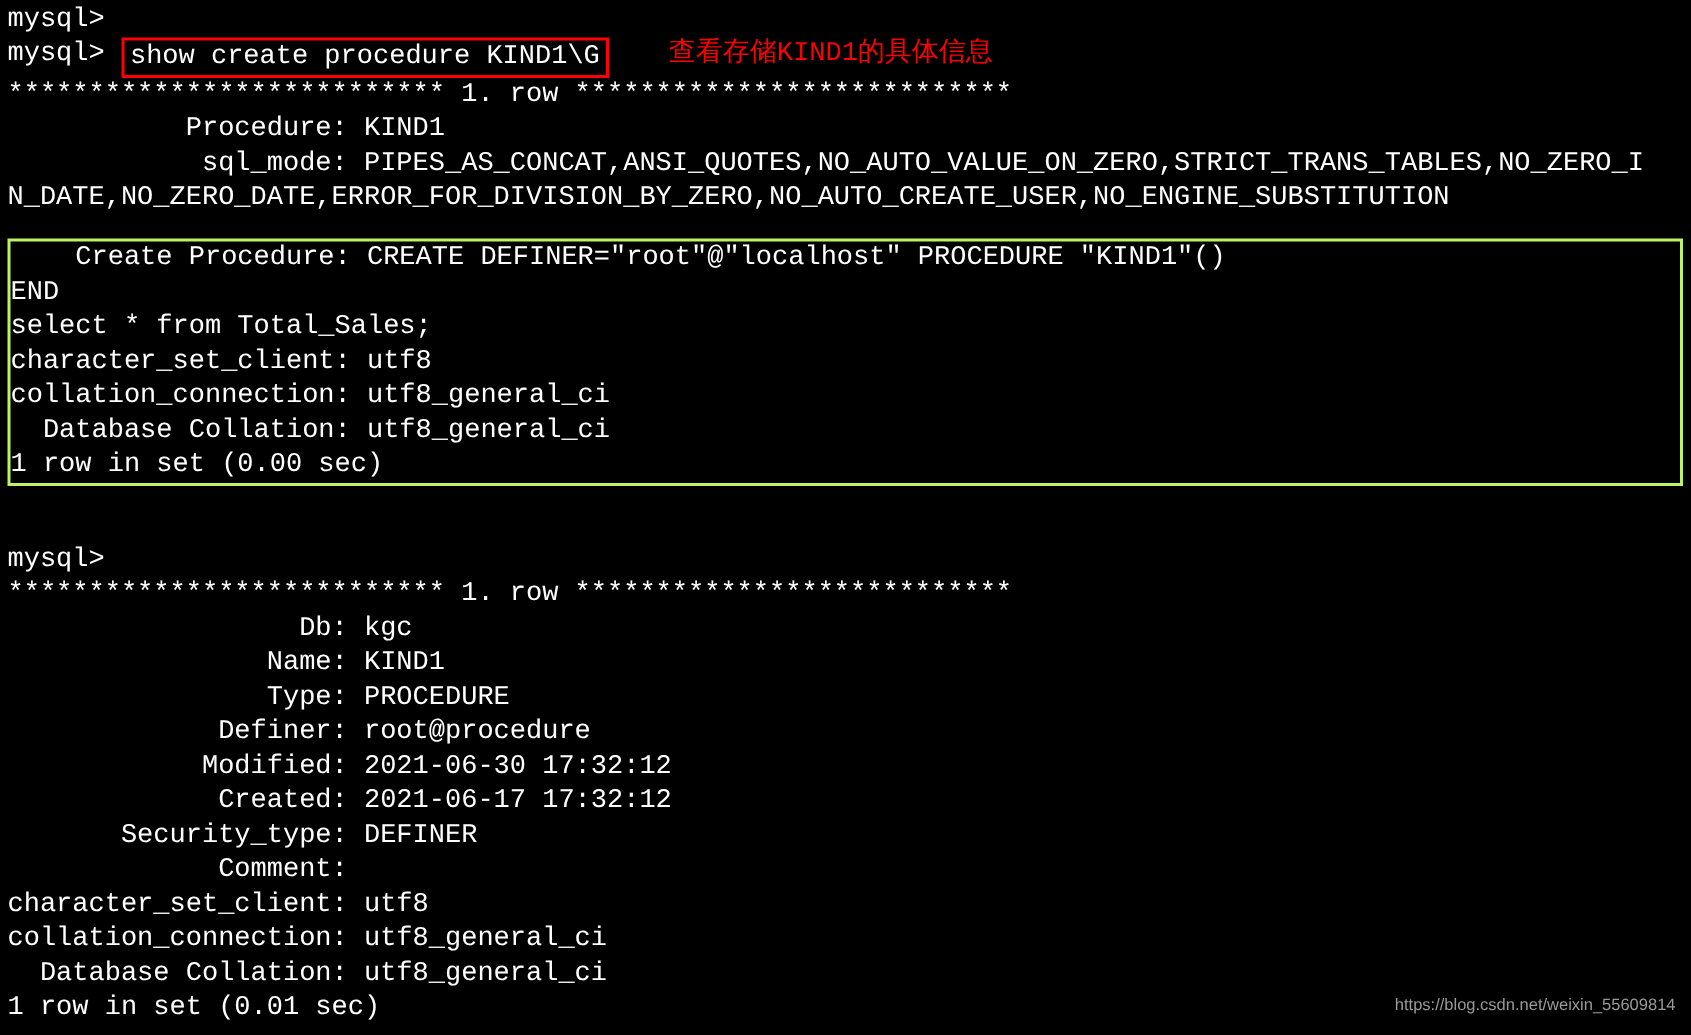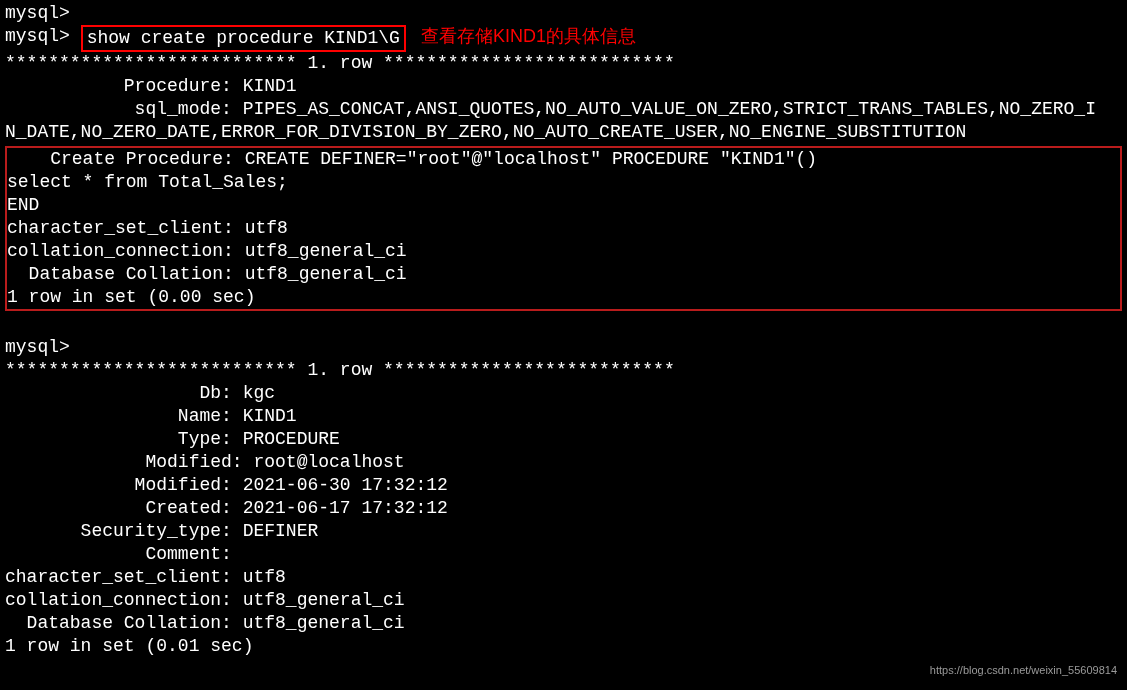--- a/index.html
+++ b/index.html
@@ -26,27 +26,27 @@
       white-space: pre;
     }
     .red-box {
       border: 2px solid #ff0000;
       display: inline-block;
       padding: 0 4px;
       white-space: pre;
     }
     .red-annotation {
       color: #ff0000;
-      margin-left: 15px;
-      font-family: Liberation Sans, sans-serif;
+      margin-left: 40px;
+      font-family: Liberation Mono, monospace;
       font-size: 18px;
     }
     .big-red-box {
-      border: 2px solid #b91c1c;
-      margin: 2px 0;
+      border: 2px solid #bef264;
+      margin: 15px 0;
       padding: 0;
     }
     .watermark {
       position: absolute;
       right: 10px;
       bottom: 8px;
       color: #9a9a9a;
       font-family: Arial, sans-serif;
       font-size: 11px;
     }
@@ -62,39 +62,39 @@
   <span class="red-annotation">查看存储KIND1的具体信息</span>
 </div>
 
 <div class="terminal-line">*************************** 1. row ***************************</div>
 <div class="terminal-line">           Procedure: KIND1</div>
 <div class="terminal-line">            sql_mode: PIPES_AS_CONCAT,ANSI_QUOTES,NO_AUTO_VALUE_ON_ZERO,STRICT_TRANS_TABLES,NO_ZERO_I</div>
 <div class="terminal-line">N_DATE,NO_ZERO_DATE,ERROR_FOR_DIVISION_BY_ZERO,NO_AUTO_CREATE_USER,NO_ENGINE_SUBSTITUTION</div>
 
 <div class="big-red-box">
   <div class="terminal-line">    Create Procedure: CREATE DEFINER="root"@"localhost" PROCEDURE "KIND1"()</div>
+  <div class="terminal-line">END</div>
   <div class="terminal-line">select * from Total_Sales;</div>
-  <div class="terminal-line">END</div>
   <div class="terminal-line">character_set_client: utf8</div>
   <div class="terminal-line">collation_connection: utf8_general_ci</div>
   <div class="terminal-line">  Database Collation: utf8_general_ci</div>
   <div class="terminal-line">1 row in set (0.00 sec)</div>
 </div>
 
 <div class="terminal-line">&nbsp;</div>
 
 <div class="prompt-row">
   <span class="prompt-text">mysql&gt; </span>
 </div>
 
 <div class="terminal-line">*************************** 1. row ***************************</div>
 <div class="terminal-line">                  Db: kgc</div>
 <div class="terminal-line">                Name: KIND1</div>
 <div class="terminal-line">                Type: PROCEDURE</div>
-<div class="terminal-line">             Modified: root@localhost</div>
+<div class="terminal-line">             Definer: root@procedure</div>
 <div class="terminal-line">            Modified: 2021-06-30 17:32:12</div>
 <div class="terminal-line">             Created: 2021-06-17 17:32:12</div>
 <div class="terminal-line">       Security_type: DEFINER</div>
 <div class="terminal-line">             Comment:</div>
 <div class="terminal-line">character_set_client: utf8</div>
 <div class="terminal-line">collation_connection: utf8_general_ci</div>
 <div class="terminal-line">  Database Collation: utf8_general_ci</div>
 <div class="terminal-line">1 row in set (0.01 sec)</div>
 
 <div class="watermark">https://blog.csdn.net/weixin_55609814</div>

